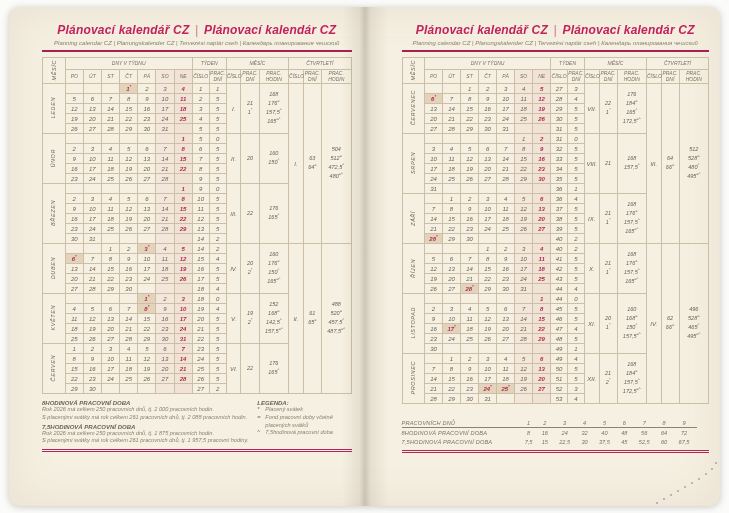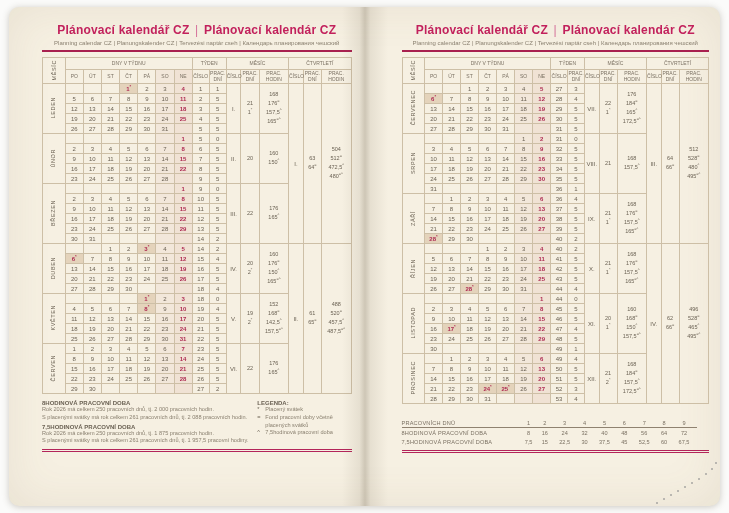--- a/index.html
+++ b/index.html
@@ -1,17 +1,17 @@
 <!DOCTYPE html>
 <html><head>
 <meta charset="utf-8">
 <style>
   * { margin:0; padding:0; box-sizing:border-box; }
   html,body { width:729px; height:513px; background:#fbfbfa; font-family:"Liberation Sans", sans-serif; overflow:hidden; }
-  .canvas { position:relative; width:646px; height:513px; }
+  .canvas { position:relative; width:646px; height:513px;font-style:italic; }
   .book {
     position:absolute; left:9px; top:7px; width:711px; height:499px;
     background:#f6f0e2; border-radius:10px;
     box-shadow:0 1px 7px rgba(80,70,50,.28), inset 0 0 46px rgba(120,100,70,.10);
     display:flex;
   }
   .spine {
     position:absolute; left:50%; top:0; width:46px; height:100%;
     transform:translateX(-50%); pointer-events:none; z-index:5;
     background:linear-gradient(90deg, rgba(90,78,55,0) 0%, rgba(90,78,55,.10) 38%, rgba(90,78,55,.26) 50%, rgba(90,78,55,.10) 62%, rgba(90,78,55,0) 100%);

